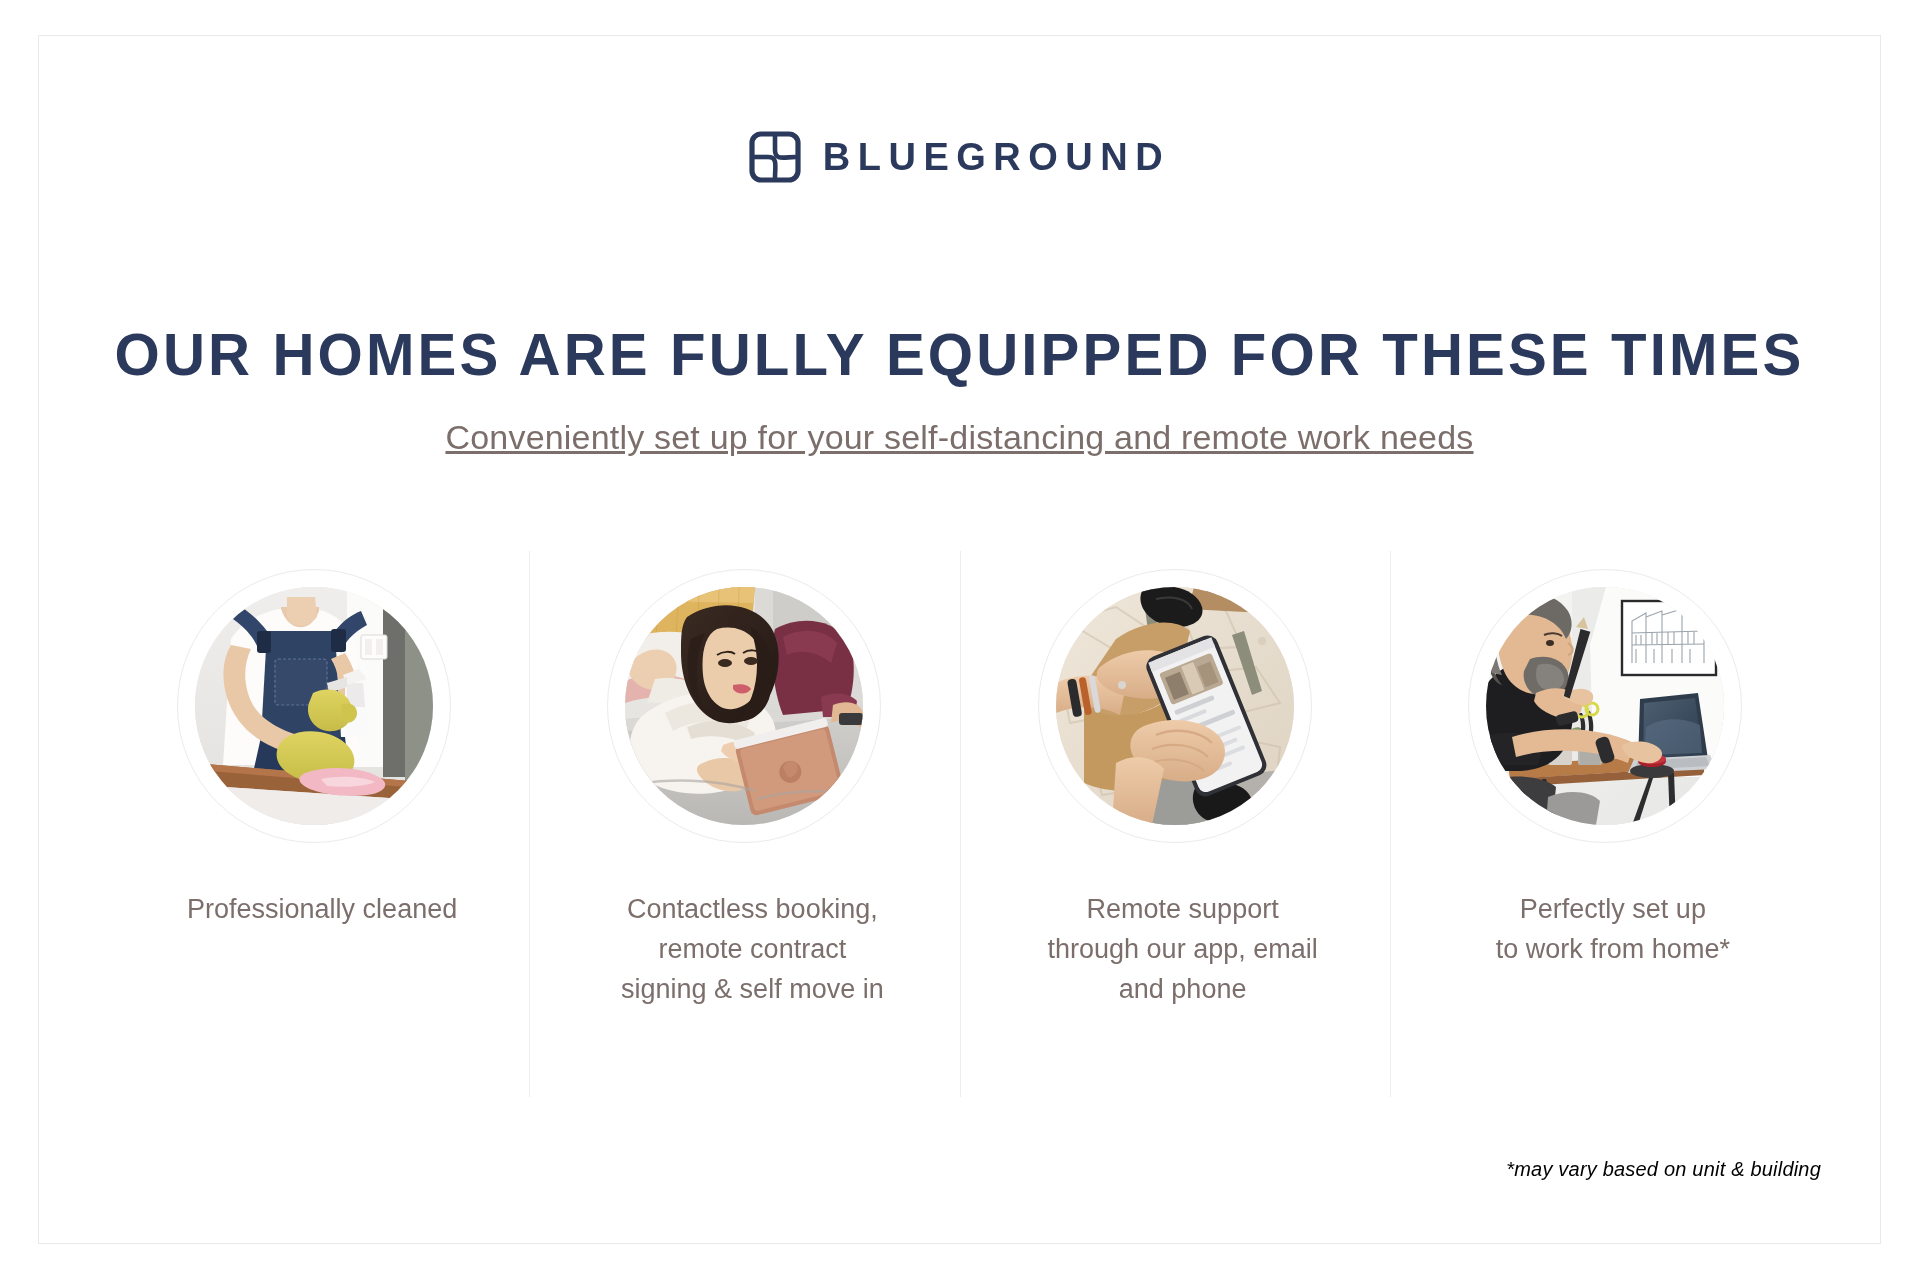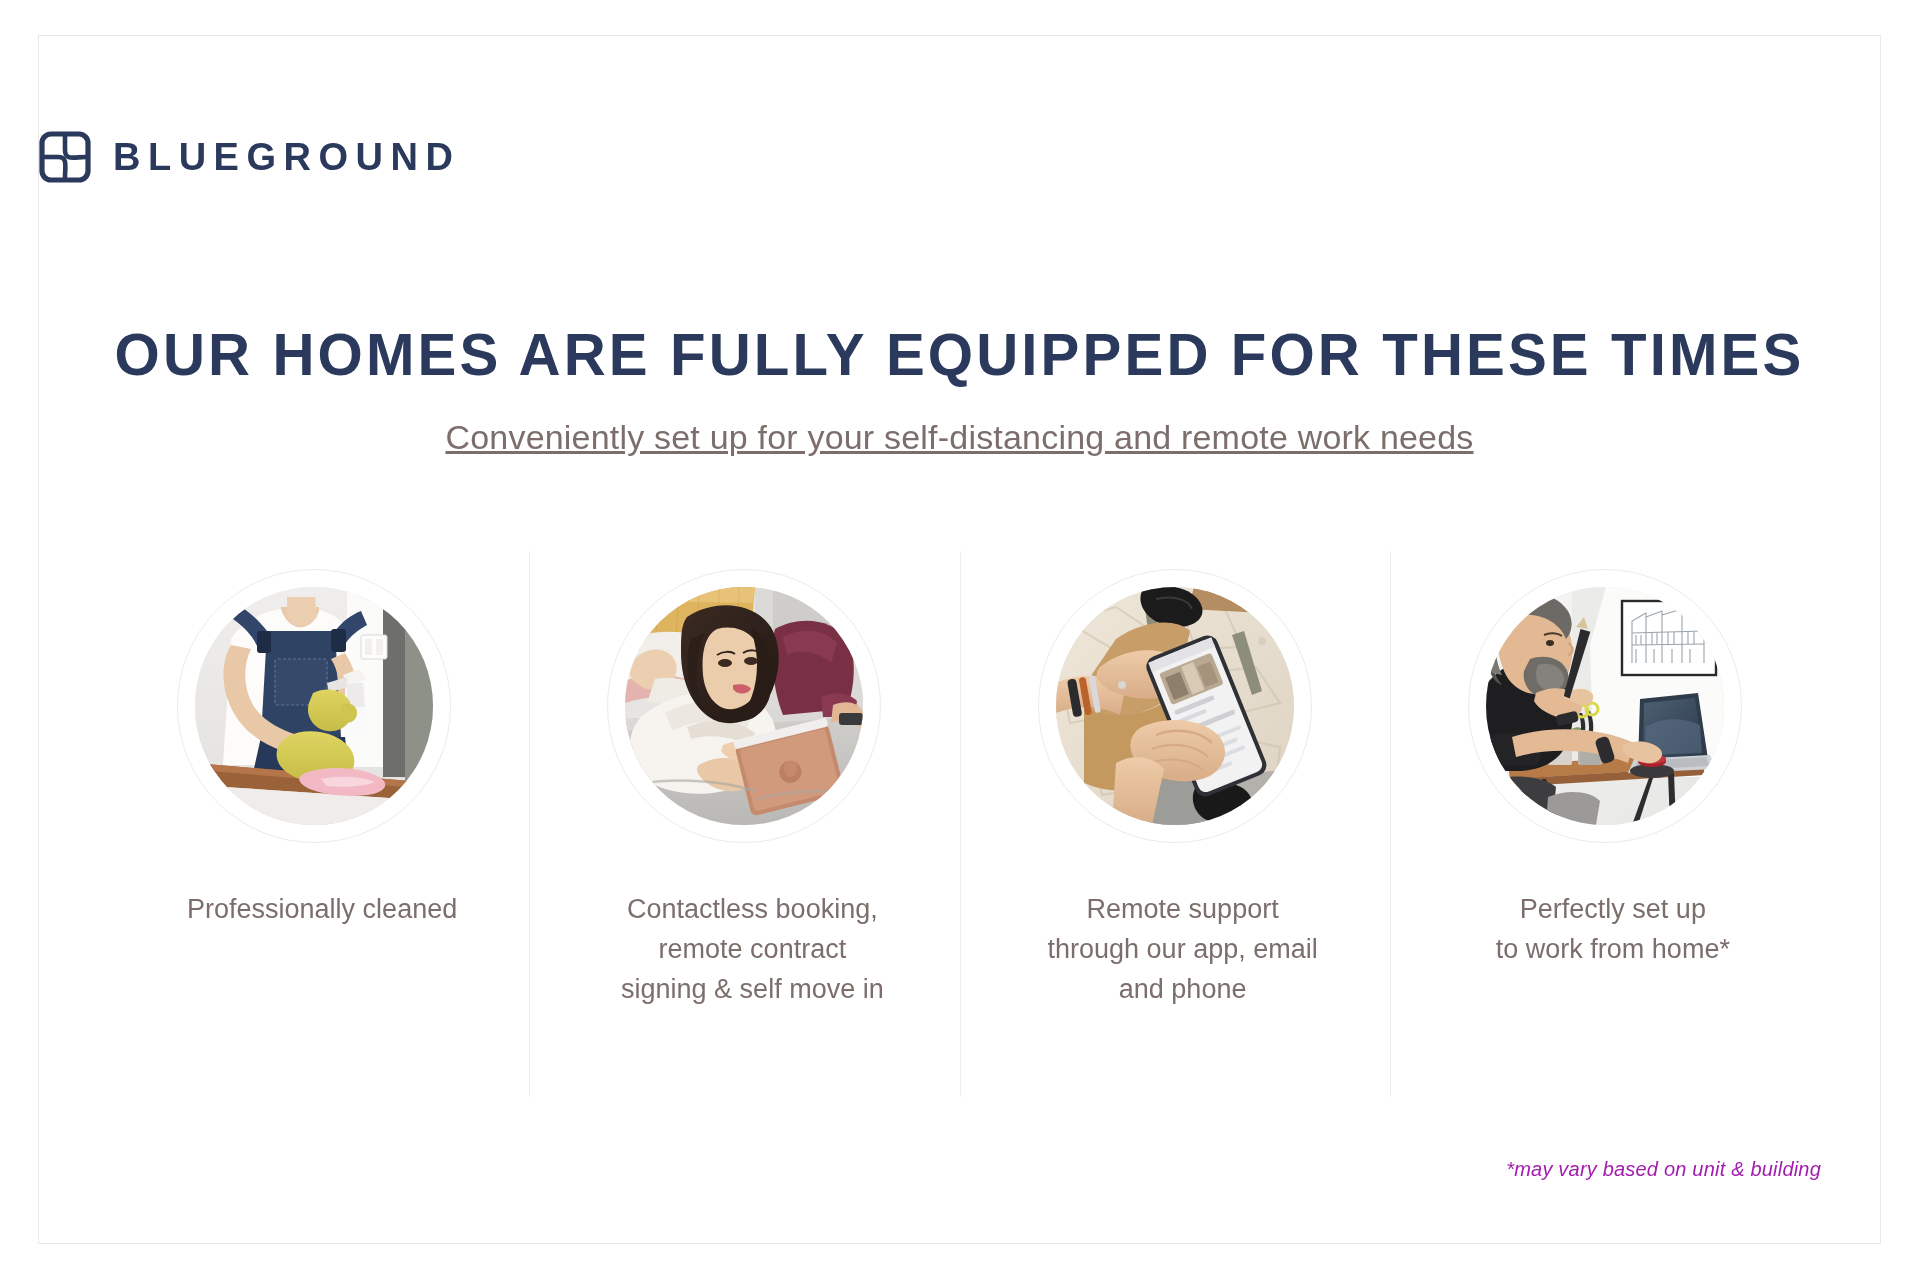--- a/index.html
+++ b/index.html
@@ -29,20 +29,21 @@
   }
 
   
   .brand {
     position: absolute;
     left: 0;
     right: 0;
     top: 95px;
     display: flex;
     align-items: center;
+    justify-content: center;
     gap: 22px;
   }
   .brand-mark {
     width: 52px;
     height: 52px;
     flex: none;
     display: block;
   }
   .brand-word {
     font-family: "Liberation Sans", sans-serif;
@@ -147,21 +148,21 @@
     margin-left: 16px;
   }
 
   
   .footnote {
     position: absolute;
     right: 59px;
     top: 1122px;
     font-size: 20px;
     font-style: italic;
-    color: #a21caf;
+    color: #000000;
     letter-spacing: 0.2px;
     white-space: nowrap;
   }
 </style>
 </head>
 <body>
 
 <div class="page-frame">
 
   <div class="brand">

